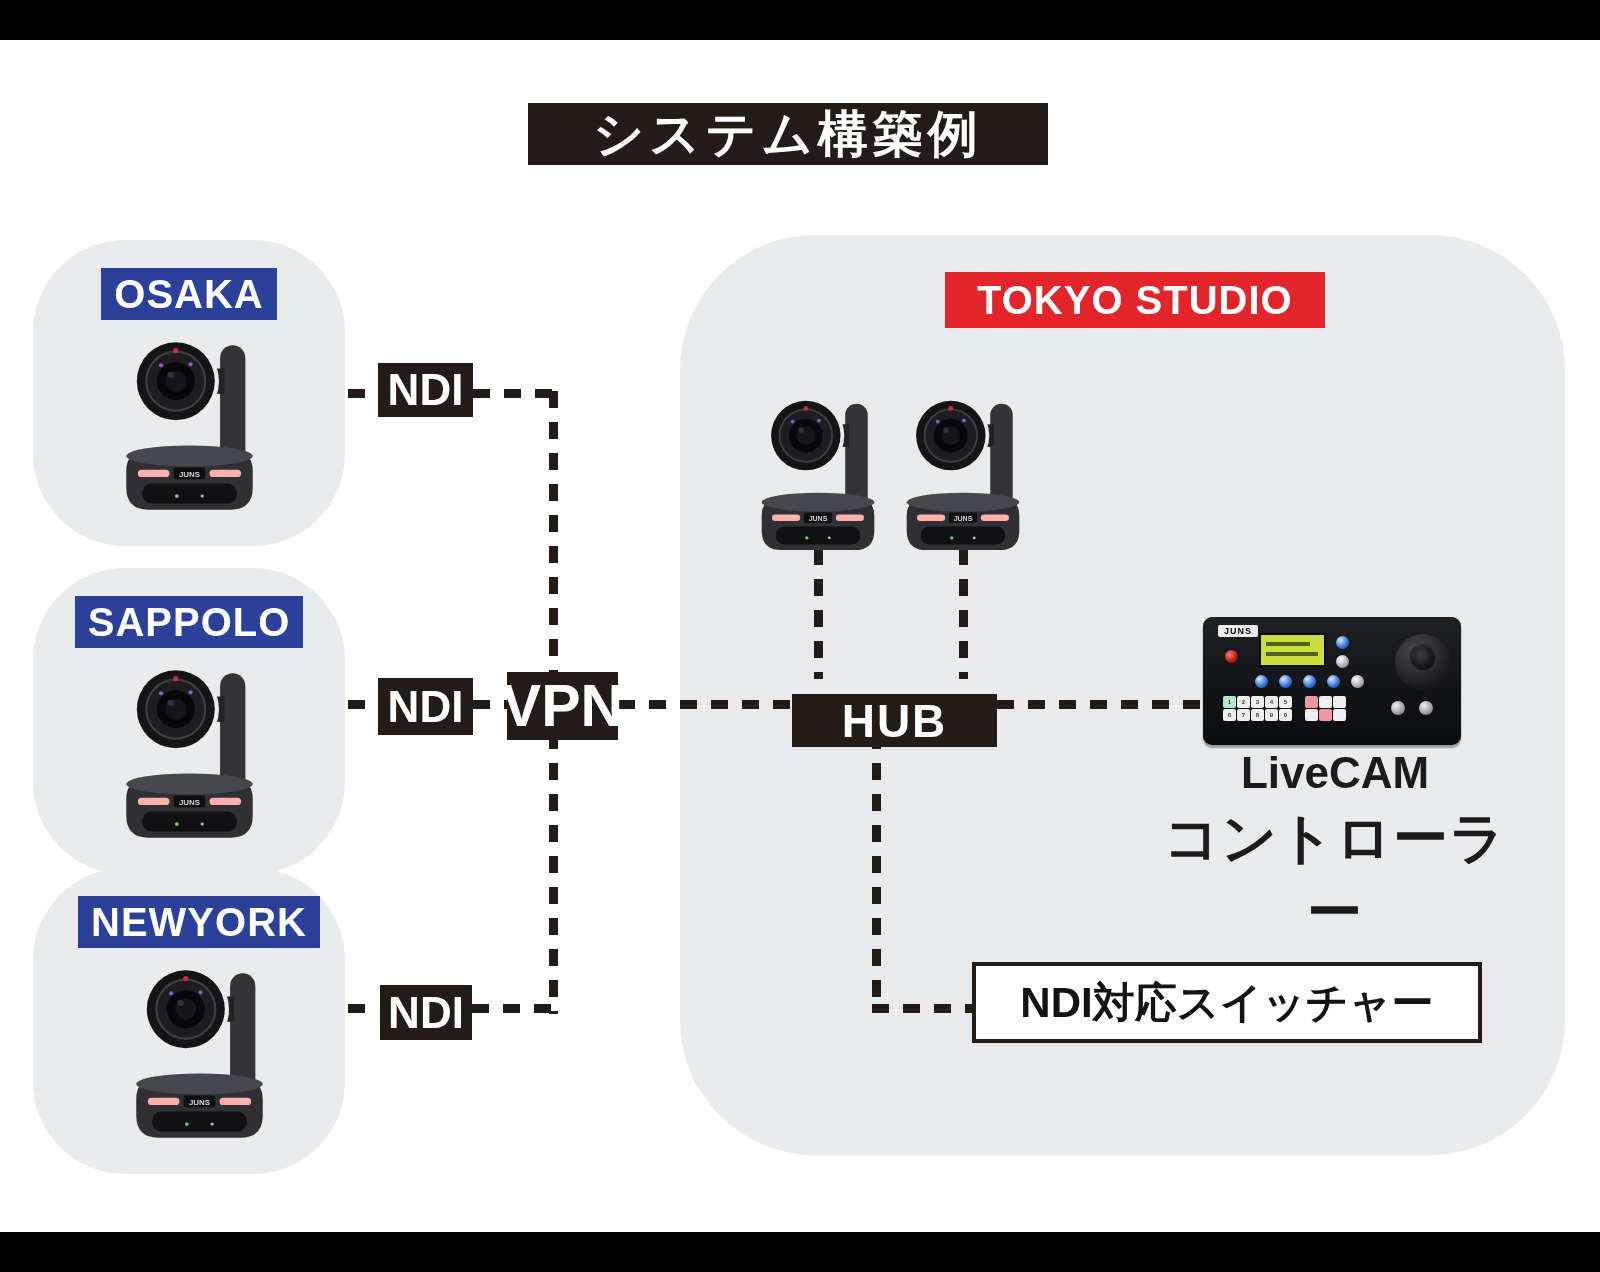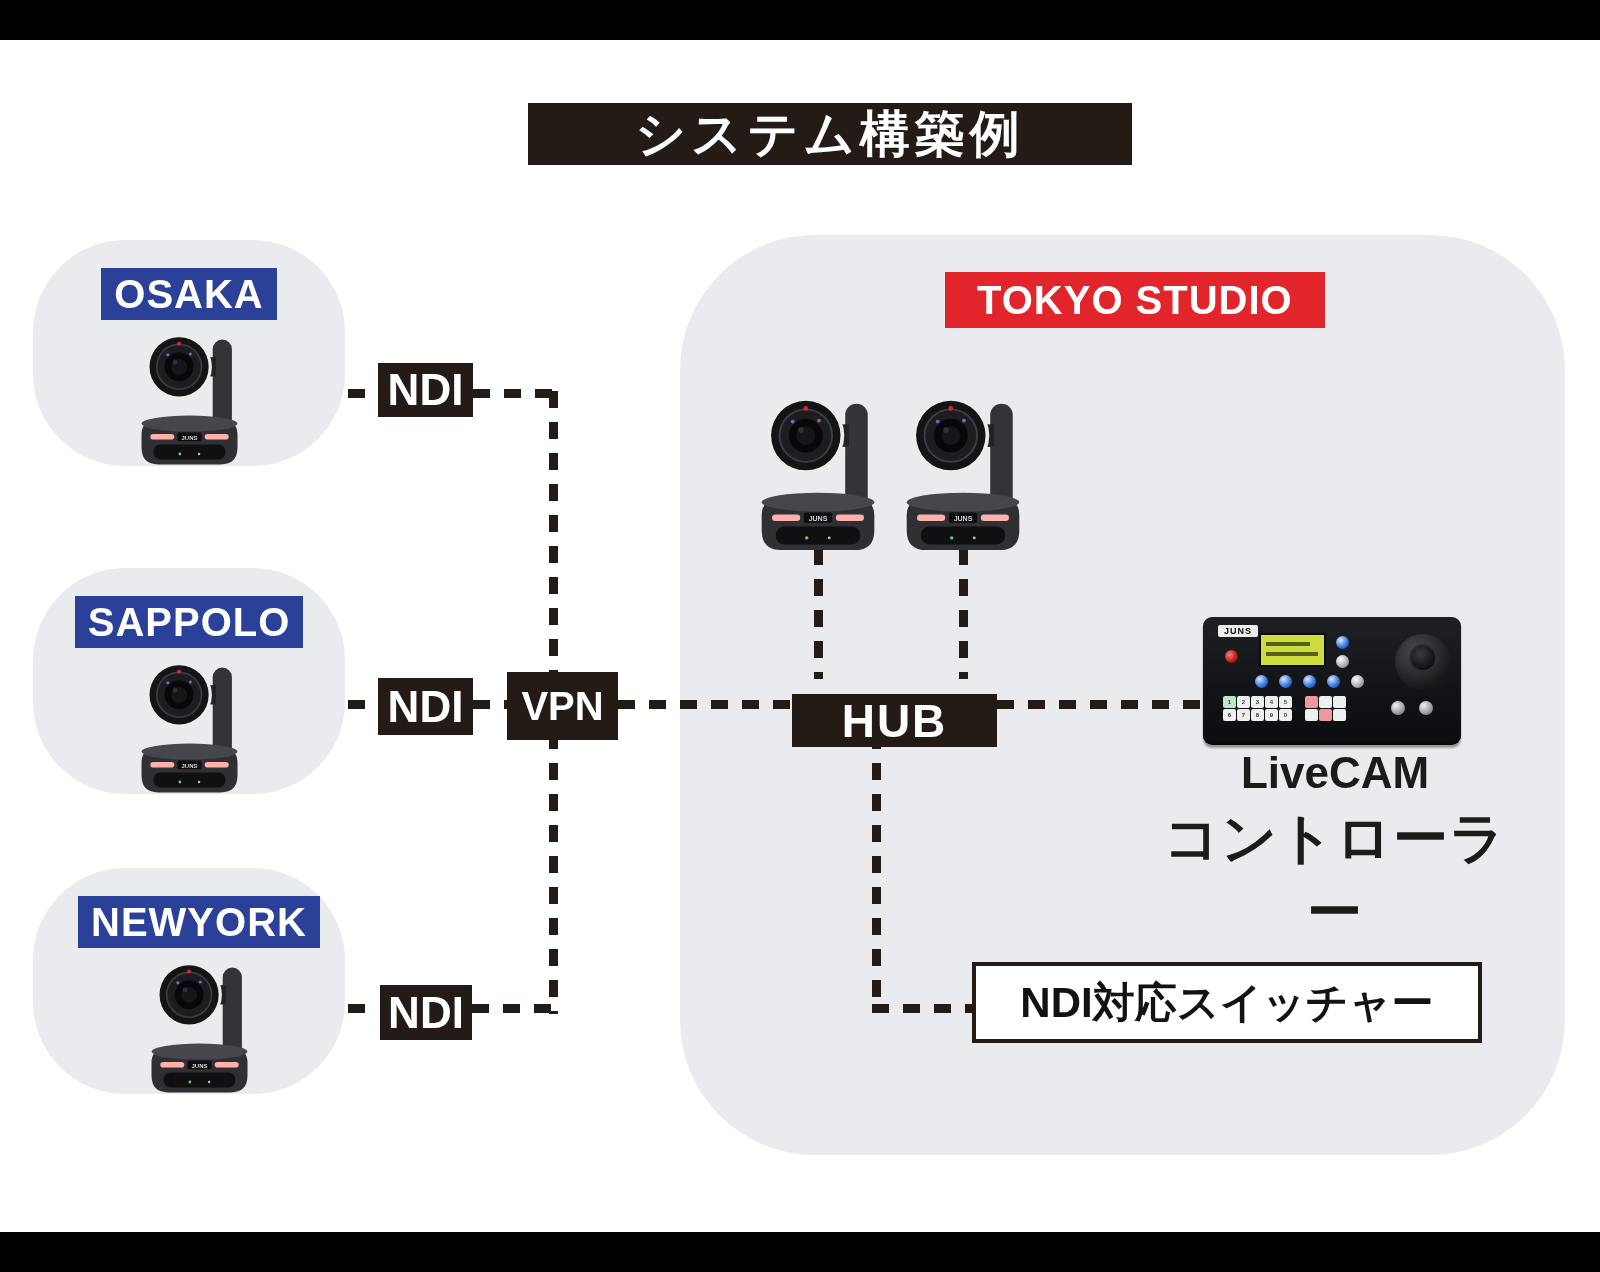--- a/index.html
+++ b/index.html
@@ -6,28 +6,28 @@
   html,body { background:#000; }
   body { font-family:"Liberation Sans","DejaVu Sans",sans-serif; }
   .page {
     position:relative; width:1600px; height:1272px;
     background:var(--page-bg,#ffffff); overflow:hidden; margin:0 auto;
   }
   .bar { position:absolute; left:0; width:1600px; height:40px; background:var(--bar,#000); z-index:10; }
   .bar.top { top:0; } .bar.bottom { top:1232px; }
 
   .title-box {
-    position:absolute; left:528px; top:103px; width:604px; height:62px;
+    position:absolute; left:528px; top:103px; width:520px; height:62px;
     background:var(--connector,#241b17); color:#fff; z-index:6;
     display:flex; align-items:center; justify-content:center;
     font-size:50px; font-weight:bold; letter-spacing:5px;
   }
 
   .site-block {
-    position:absolute; left:33px; width:312px; height:226px;
+    position:absolute; left:33px; width:312px; height:306px;
     background:var(--panel-bg,#e9ebee); border-radius:92px; z-index:1;
     display:flex; flex-direction:column; align-items:center;
   }
   .site-label {
     margin-top:28px; display:inline-block; z-index:2;
     background:var(--site-label-bg,#2a4099); color:#fff;
     font-size:40px; font-weight:bold; letter-spacing:1px;
     padding:4px 13px; line-height:1.1;
   }
   .site-cam { width:137px; height:190px; margin-top:2px; }
@@ -50,21 +50,21 @@
     background-image:repeating-linear-gradient(90deg, var(--connector,#241b17) 0 17px, transparent 17px 31px); }
   .dash-v { position:absolute; width:9px; z-index:3;
     background-image:repeating-linear-gradient(180deg, var(--connector,#241b17) 0 17px, transparent 17px 31px); }
 
   .net-tag {
     position:absolute; z-index:5; background:var(--connector,#241b17); color:#fff;
     display:flex; align-items:center; justify-content:center;
     font-weight:bold;
   }
   .tag-ndi { font-size:44px; }
-  .tag-vpn { font-size:40px; }
+  .tag-vpn { font-size:59px; }
   .tag-hub { font-size:46px; letter-spacing:2px; }
 
   .switcher-box {
     position:absolute; left:972px; top:962px; width:510px; height:81px; z-index:5;
     background:#fff; border:4px solid var(--connector,#241b17);
     display:flex; align-items:center; justify-content:center;
     font-size:42px; font-weight:bold; color:#121212;
   }
 
   .ctl-caption { position:absolute; left:1145px; top:748px; width:380px; text-align:center; z-index:5; color:#1b1b1b; }

